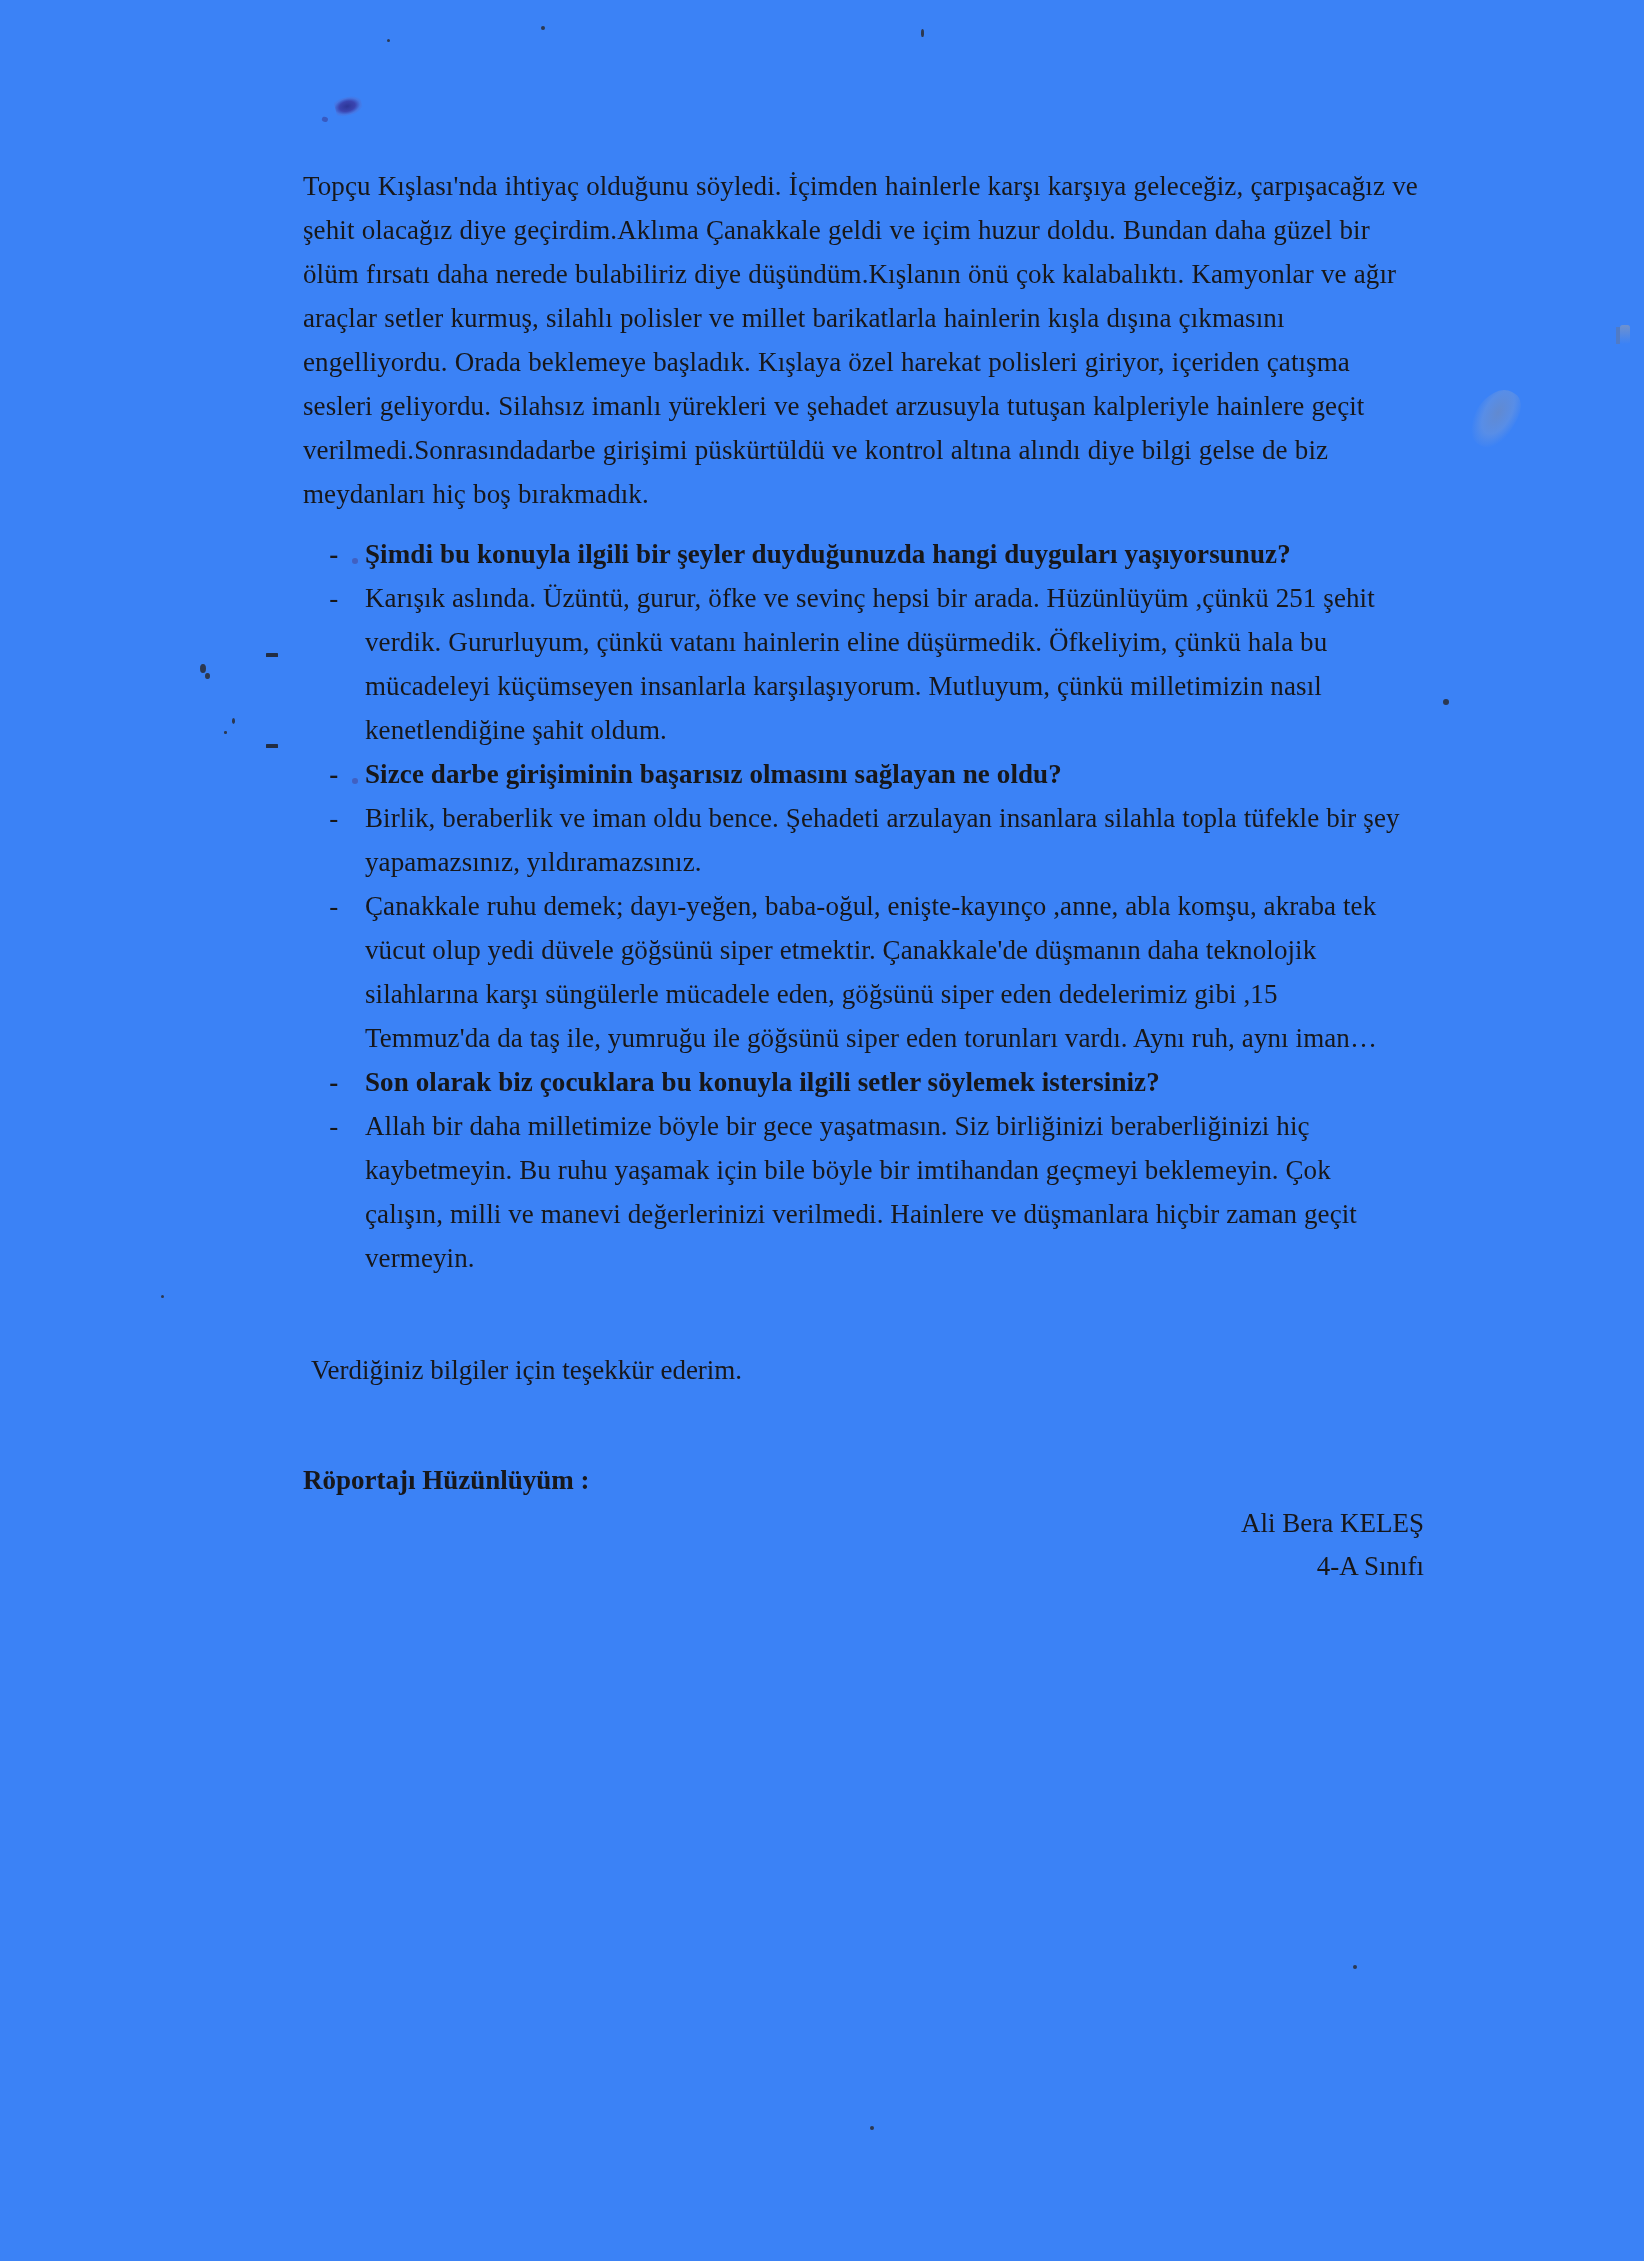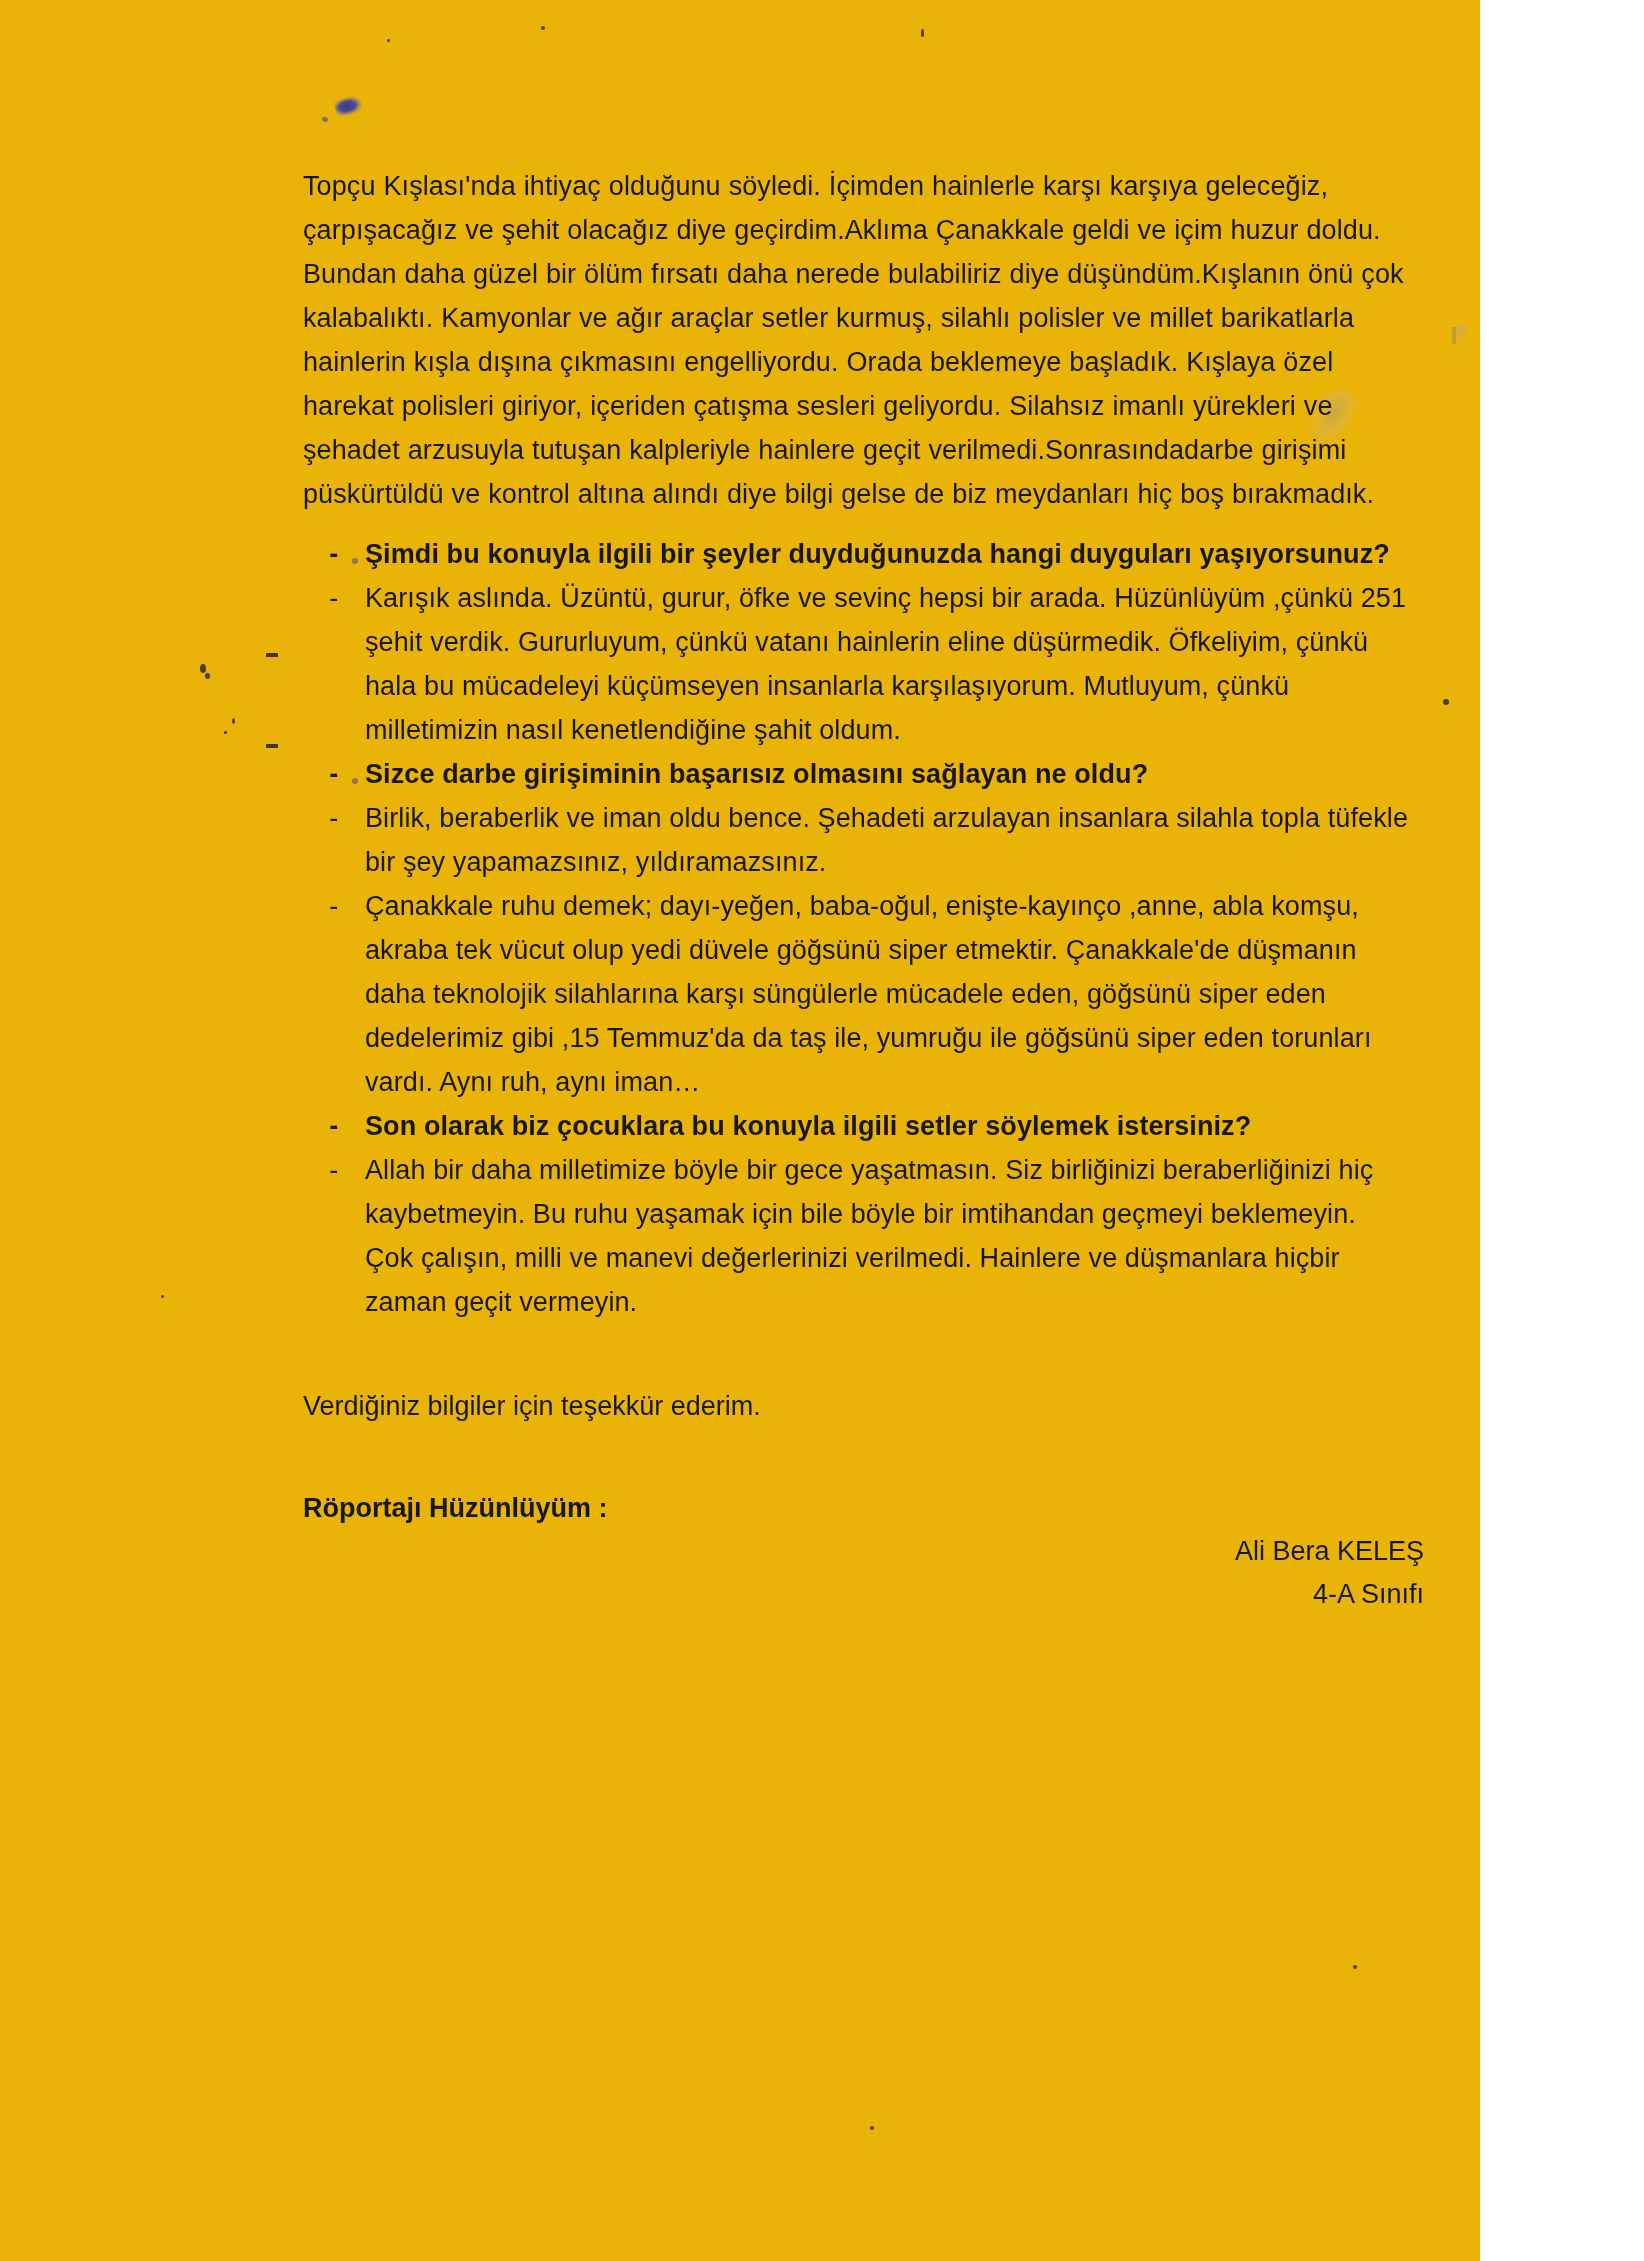--- a/index.html
+++ b/index.html
@@ -3,25 +3,25 @@
 <meta charset="utf-8">
 <title>Röportaj Belgesi</title>
 <style>
   html, body {
     margin: 0;
     padding: 0;
     background: #ffffff;
   }
   .page {
     position: relative;
-    width: 1480px;
+    width: 1644px;
     height: 2261px;
-    background: #eab308;
+    background: #3b82f6;
     overflow: hidden;
-    font-family: Liberation Sans, sans-serif;
+    font-family: Liberation Serif, serif;
     color: #17171a;
   }
 
   
   .artifact {
     position: absolute;
     pointer-events: none;
   }
   .ink-blot {
     left: 335px;
@@ -118,21 +118,21 @@
     left: 33px;
     top: 26px;
     width: 5.8px;
     height: 5.8px;
     background: rgba(70,70,150,0.55);
     border-radius: 50%;
   }
   .closing {
     font-size: 27px;
     line-height: 44px;
-    margin: 0;
+    margin: 8px;
   }
   .spacer-sm { height: 44px; }
   .spacer-md { height: 59px; }
   .sig-title {
     font-size: 27px;
     line-height: 43px;
     font-weight: bold;
   }
   .sig-line {
     font-size: 27px;

